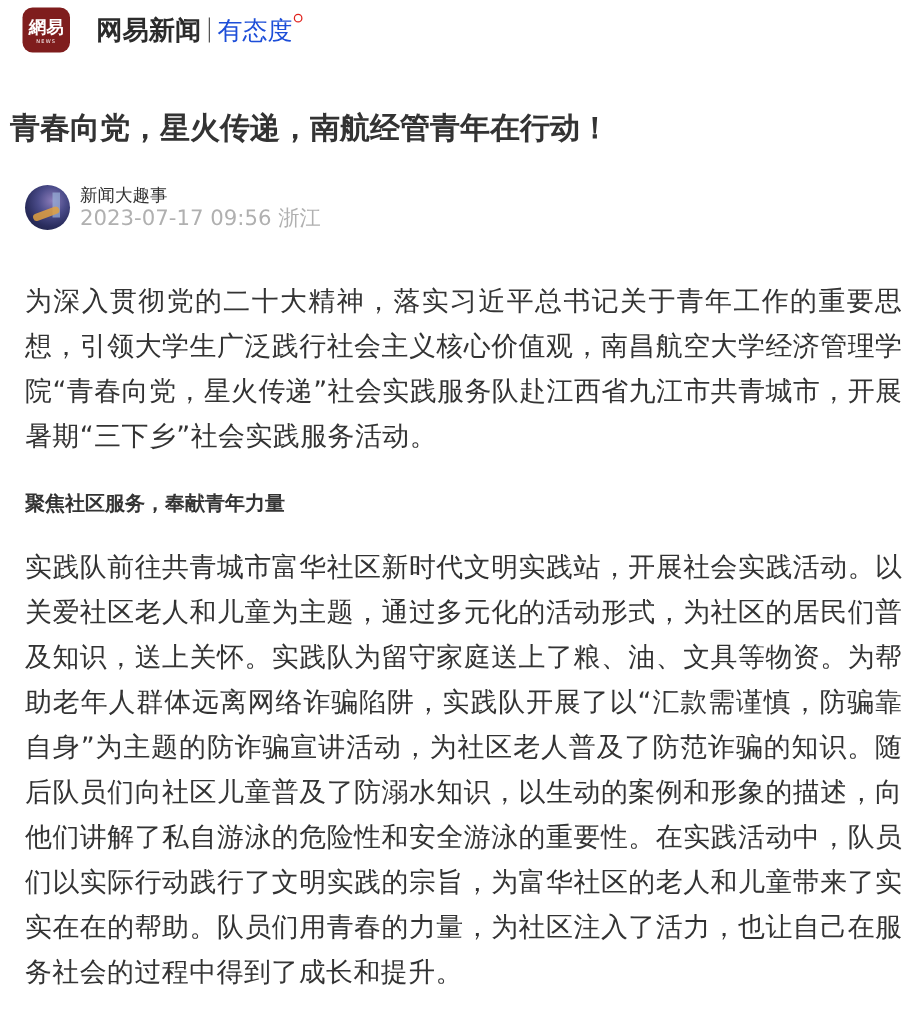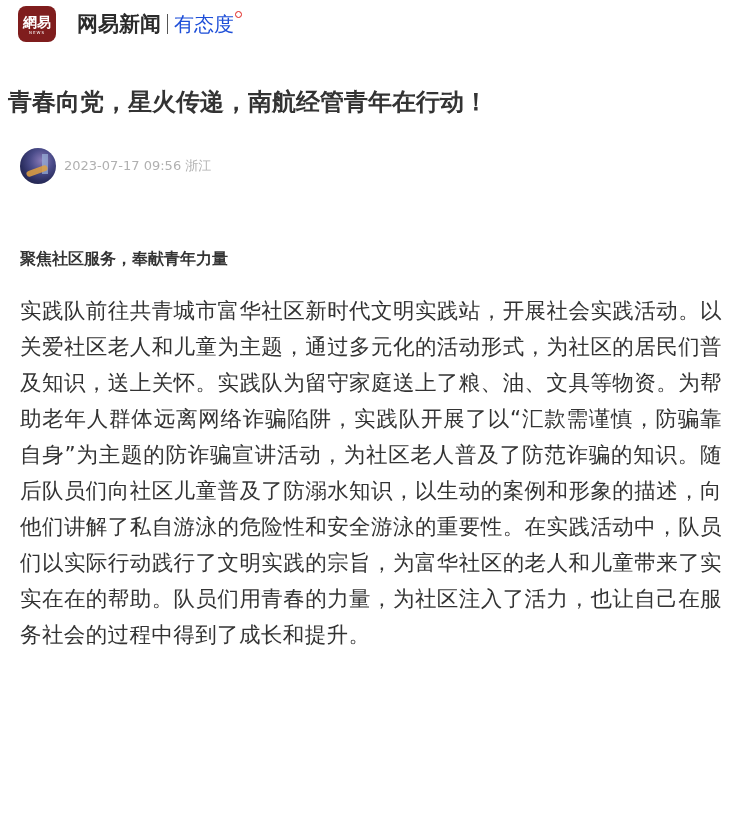--- a/index.html
+++ b/index.html
@@ -124,21 +124,21 @@
       margin-left: 8px;
       display: flex;
       flex-direction: column;
     }
     .author-name {
       font-size: 14px;
       color: #333333;
       line-height: 18px;
     }
     .author-meta {
-      font-size: 13px;
+      font-size: 17px;
       color: #b0b0b0;
       line-height: 18px;
     }
     .content {
       position: absolute;
       left: 20px;
       top: 224px;
       width: 702px;
     }
     .para {
@@ -177,20 +177,22 @@
 </div>
 
 <h1 class="title">青春向党，星火传递，南航经管青年在行动！</h1>
 
 <div class="author">
   <div class="avatar">
     <span class="tower"></span>
     <span class="glow"></span>
   </div>
   <div class="author-info">
+    <span class="author-name">新闻大趣事</span>
     <span class="author-meta">2023-07-17 09:56 浙江</span>
   </div>
 </div>
 
 <div class="content">
+  <p class="para">为深入贯彻党的二十大精神，落实习近平总书记关于青年工作的重要思想，引领大学生广泛践行社会主义核心价值观，南昌航空大学经济管理学院“青春向党，星火传递”社会实践服务队赴江西省九江市共青城市，开展暑期“三下乡”社会实践服务活动。</p>
   <h2 class="heading">聚焦社区服务，奉献青年力量</h2>
   <p class="para para2">实践队前往共青城市富华社区新时代文明实践站，开展社会实践活动。以关爱社区老人和儿童为主题，通过多元化的活动形式，为社区的居民们普及知识，送上关怀。实践队为留守家庭送上了粮、油、文具等物资。为帮助老年人群体远离网络诈骗陷阱，实践队开展了以“汇款需谨慎，防骗靠自身”为主题的防诈骗宣讲活动，为社区老人普及了防范诈骗的知识。随后队员们向社区儿童普及了防溺水知识，以生动的案例和形象的描述，向他们讲解了私自游泳的危险性和安全游泳的重要性。在实践活动中，队员们以实际行动践行了文明实践的宗旨，为富华社区的老人和儿童带来了实实在在的帮助。队员们用青春的力量，为社区注入了活力，也让自己在服务社会的过程中得到了成长和提升。</p>
 </div>
 
 </body></html>

